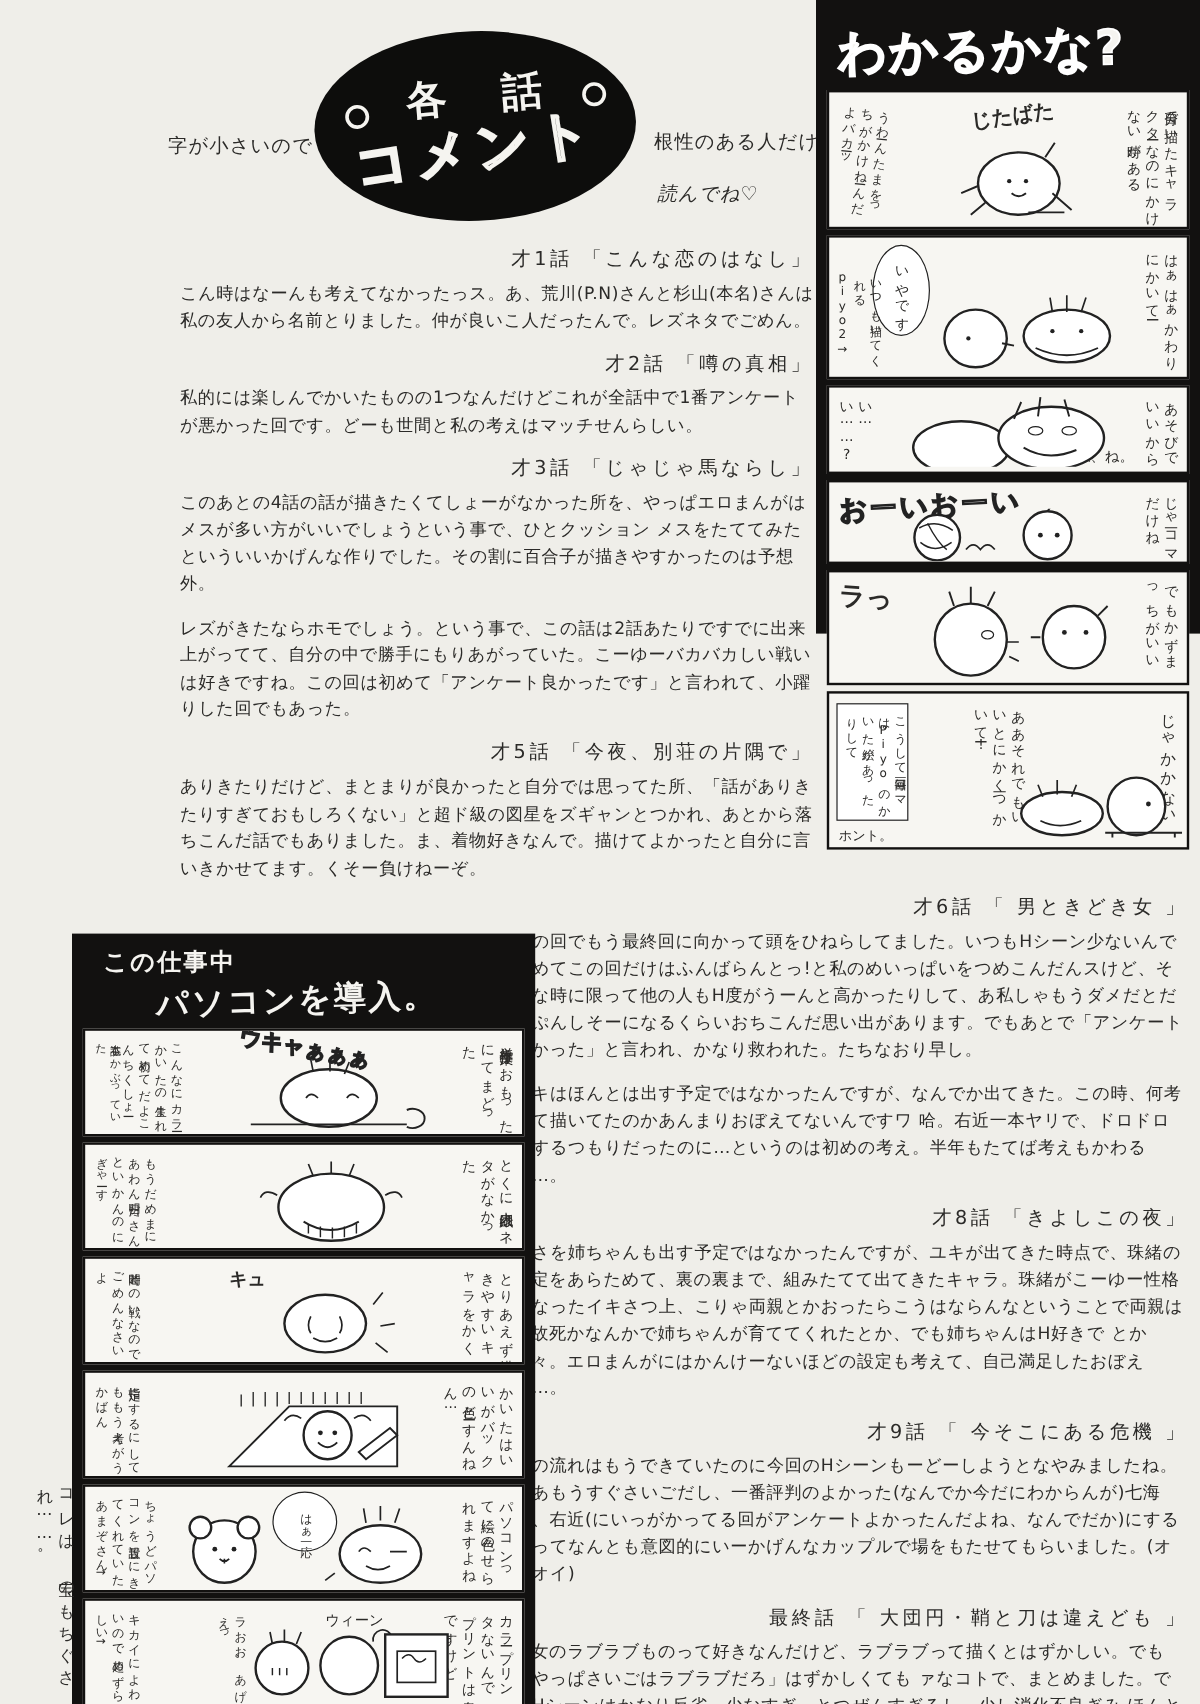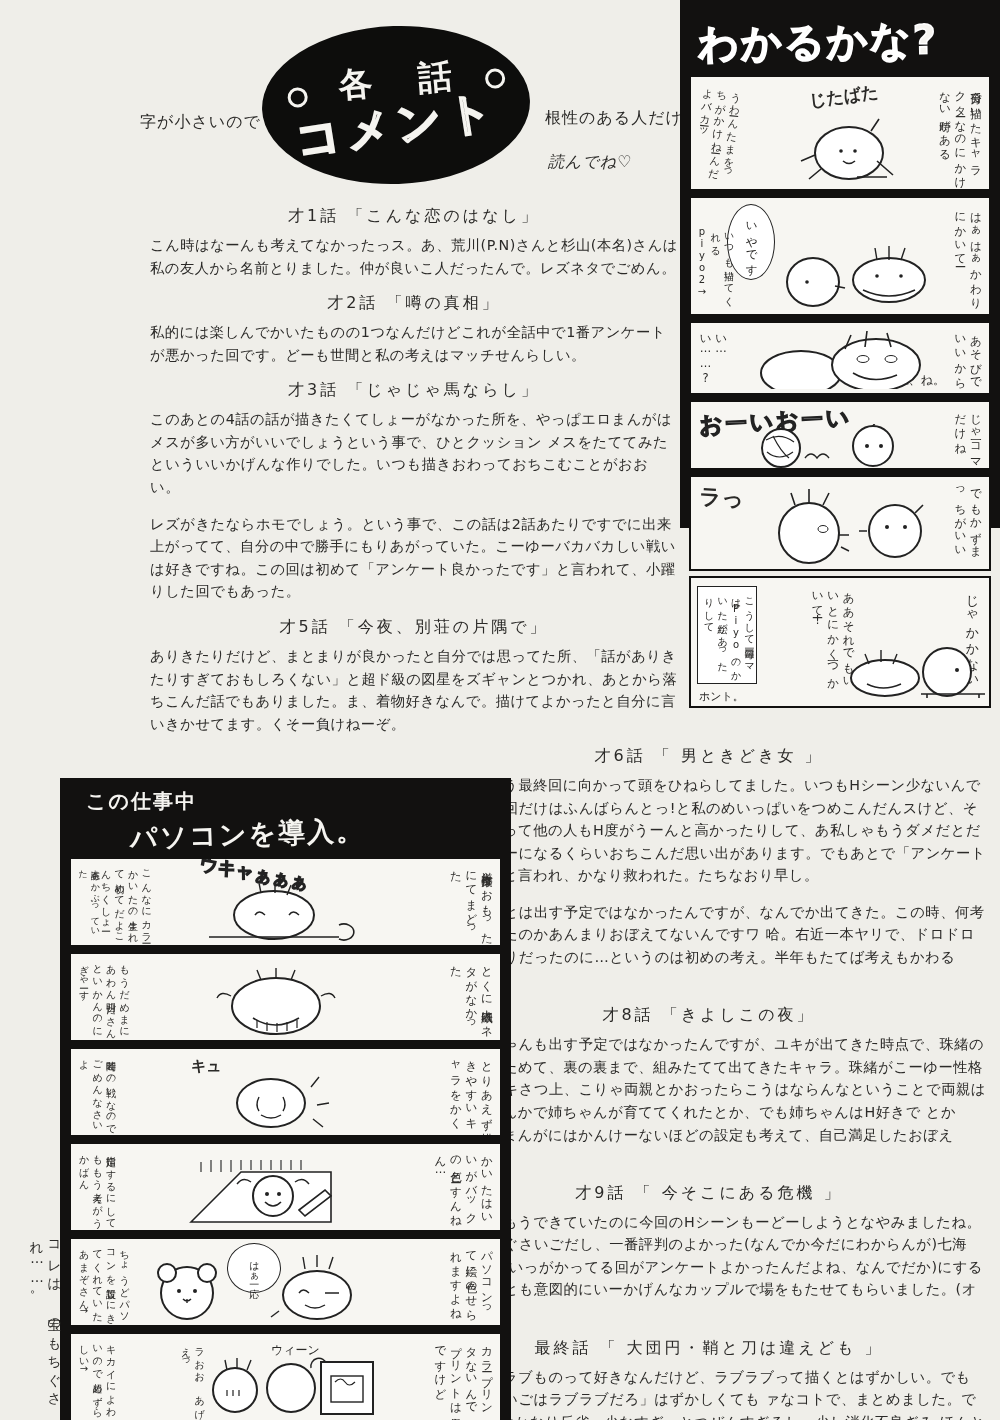--- a/index.html
+++ b/index.html
@@ -11,21 +11,21 @@
         align-items:center;justify-content:center;}
   .logo .l1{color:#f5f4f0;font-size:34px;font-weight:bold;letter-spacing:46px;text-indent:46px;
             transform:rotate(-3deg);line-height:1;}
   .logo .l2{color:#0d0d0c;font-size:44px;font-weight:bold;letter-spacing:6px;line-height:1;
             -webkit-text-stroke:2px #f5f4f0;text-shadow:0 0 1px #f5f4f0;transform:rotate(-7deg);margin-top:6px;}
   .logo .deco{position:absolute;width:14px;height:14px;border:3px solid #f5f4f0;border-radius:50%;}
   .note{position:absolute;font-size:16px;letter-spacing:1px;}
   
   .col{position:absolute;}
   .ep{margin-bottom:14px;}
-  .ep h3{font-size:16px;font-weight:normal;text-align:center;margin:0 0 7px 0;letter-spacing:3px;}
+  .ep h3{font-size:16px;font-weight:normal;text-align:right;margin:0 0 7px 0;letter-spacing:3px;}
   .ep p{font-size:14.3px;line-height:1.58;margin:0;letter-spacing:0.5px;}
   
   .strip{position:absolute;background:#121110;display:flex;flex-direction:column;}
   .strip .s-title{color:#f5f4f0;text-align:left;}
   .panel{background:#f7f6f2;border:2px solid #121110;position:relative;margin:0 9px;flex:none;overflow:hidden;}
   .vtx{writing-mode:vertical-rl;text-orientation:upright;position:absolute;font-size:11.5px;
        line-height:1.35;letter-spacing:1px;}
   .sfx{position:absolute;font-weight:bold;}
   .outline-sfx{color:#fff;-webkit-text-stroke:1.2px #222;font-weight:bold;position:absolute;}
   .bubble{position:absolute;background:#fff;border:1.5px solid #222;border-radius:50%;
@@ -58,21 +58,21 @@
     <div class="ep">
       <h3>才1話 「こんな恋のはなし」</h3>
       <p>こん時はなーんも考えてなかったっス。あ、荒川(P.N)さんと杉山(本名)さんは私の友人から名前とりました。仲が良いこ人だったんで。レズネタでごめん。</p>
     </div>
     <div class="ep">
       <h3>才2話 「噂の真相」</h3>
       <p>私的には楽しんでかいたものの1つなんだけどこれが全話中で1番アンケートが悪かった回です。どーも世間と私の考えはマッチせんらしい。</p>
     </div>
     <div class="ep">
       <h3>才3話 「じゃじゃ馬ならし」</h3>
-      <p>このあとの4話の話が描きたくてしょーがなかった所を、やっぱエロまんがはメスが多い方がいいでしょうという事で、ひとクッション メスをたててみたといういいかげんな作りでした。いつも描きおわっておちこむことがおおい。</p>
+      <p>このあとの4話の話が描きたくてしょーがなかった所を、やっぱエロまんがはメスが多い方がいいでしょうという事で、ひとクッション メスをたててみたといういいかげんな作りでした。その割に百合子が描きやすかったのは予想外。</p>
     </div>
     <div class="ep">
       <p>レズがきたならホモでしょう。という事で、この話は2話あたりですでに出来上がってて、自分の中で勝手にもりあがっていた。こーゆーバカバカしい戦いは好きですね。この回は初めて「アンケート良かったです」と言われて、小躍りした回でもあった。</p>
     </div>
     <div class="ep">
       <h3>才5話 「今夜、別荘の片隅で」</h3>
       <p>ありきたりだけど、まとまりが良かったと自分では思ってた所、「話がありきたりすぎておもしろくない」と超ド級の図星をズギャンとつかれ、あとから落ちこんだ話でもありました。ま、着物好きなんで。描けてよかったと自分に言いきかせてます。くそー負けねーぞ。</p>
     </div>
   </div>
 
@@ -184,21 +184,21 @@
       <svg class="doodle" style="left:150px;top:64px;" width="150" height="58" viewBox="0 0 150 58">
         <ellipse cx="44" cy="36" rx="34" ry="18" fill="#fff" stroke="#222" stroke-width="2"></ellipse>
         <path d="M28 22 l-4 -10 M40 20 l0 -12 M52 22 l4 -10 M26 42 q16 8 34 0" stroke="#222" fill="none" stroke-width="1.4"></path>
         <circle cx="106" cy="30" r="24" fill="#fff" stroke="#222" stroke-width="2"></circle>
         <circle cx="116" cy="28" r="2" fill="#222"></circle>
         <path d="M80 52 h64 M86 52 l0 4 M138 52 l0 4" stroke="#222" stroke-width="1.6"></path>
       </svg>
     </div>
   </div>
 
-  <div class="strip" style="left:60px;top:778px;width:451px;height:642px;">
+  <div class="strip" style="left:60px;top:778px;width:386px;height:642px;">
     <div class="bs-t1 s-title">この仕事中</div>
     <div class="bs-t2 s-title">パソコンを導入。</div>
 
     <div class="panel" style="height:86px;margin-bottom:5px;">
       <div class="vtx" style="right:6px;top:4px;height:78px;">単行本作業はおもった以上にてまどった</div>
       <div class="outline-sfx" style="left:128px;top:2px;font-size:18px;transform:rotate(10deg);">ウキャぁぁぁ</div>
       <div class="vtx" style="left:28px;top:4px;height:78px;font-size:10px;">こんなにカラーかいたの生まれて初めてだよこんちくしょー</div>
       <div class="vtx" style="left:6px;top:4px;height:78px;font-size:9px;">本誌もかぶっていた</div>
       <svg class="doodle" style="left:118px;top:22px;" width="170" height="62" viewBox="0 0 170 62">
         <ellipse cx="85" cy="34" rx="40" ry="24" fill="#fff" stroke="#222" stroke-width="2"></ellipse>

